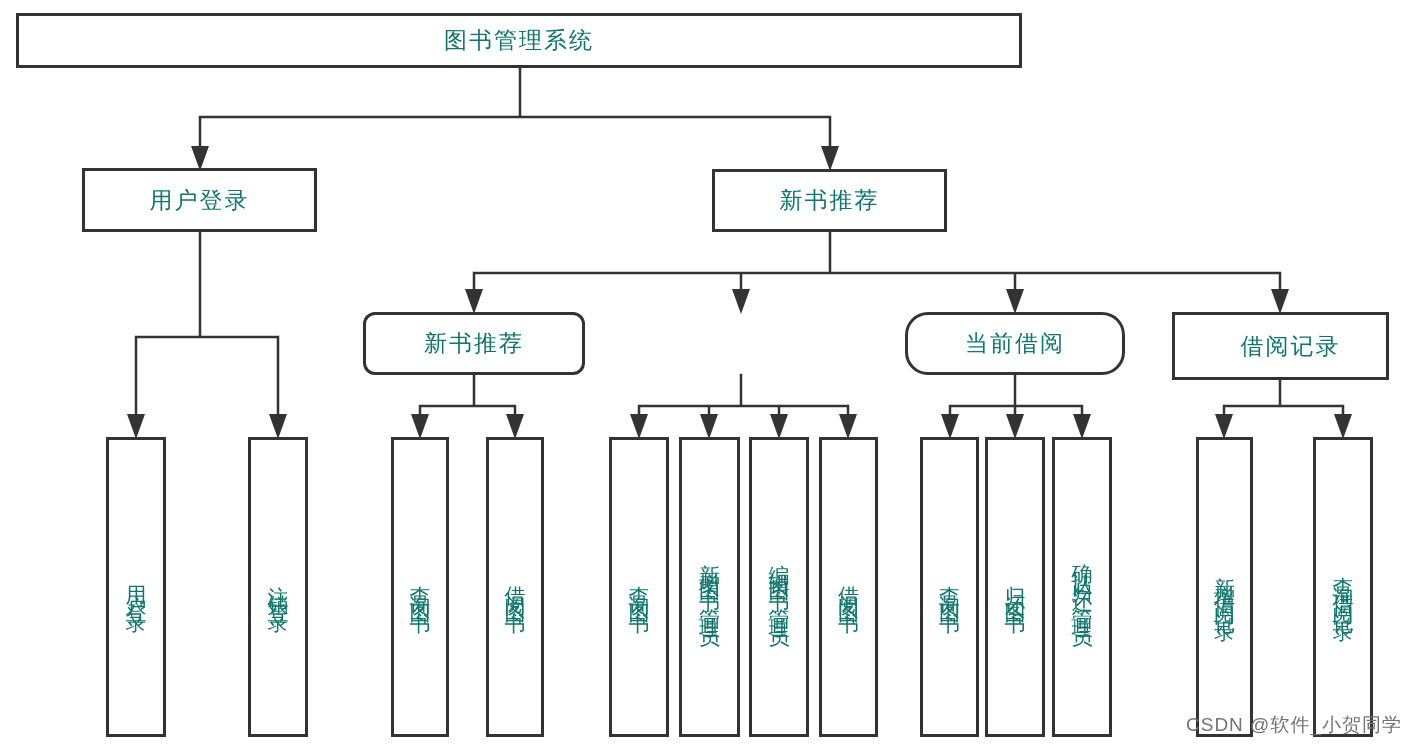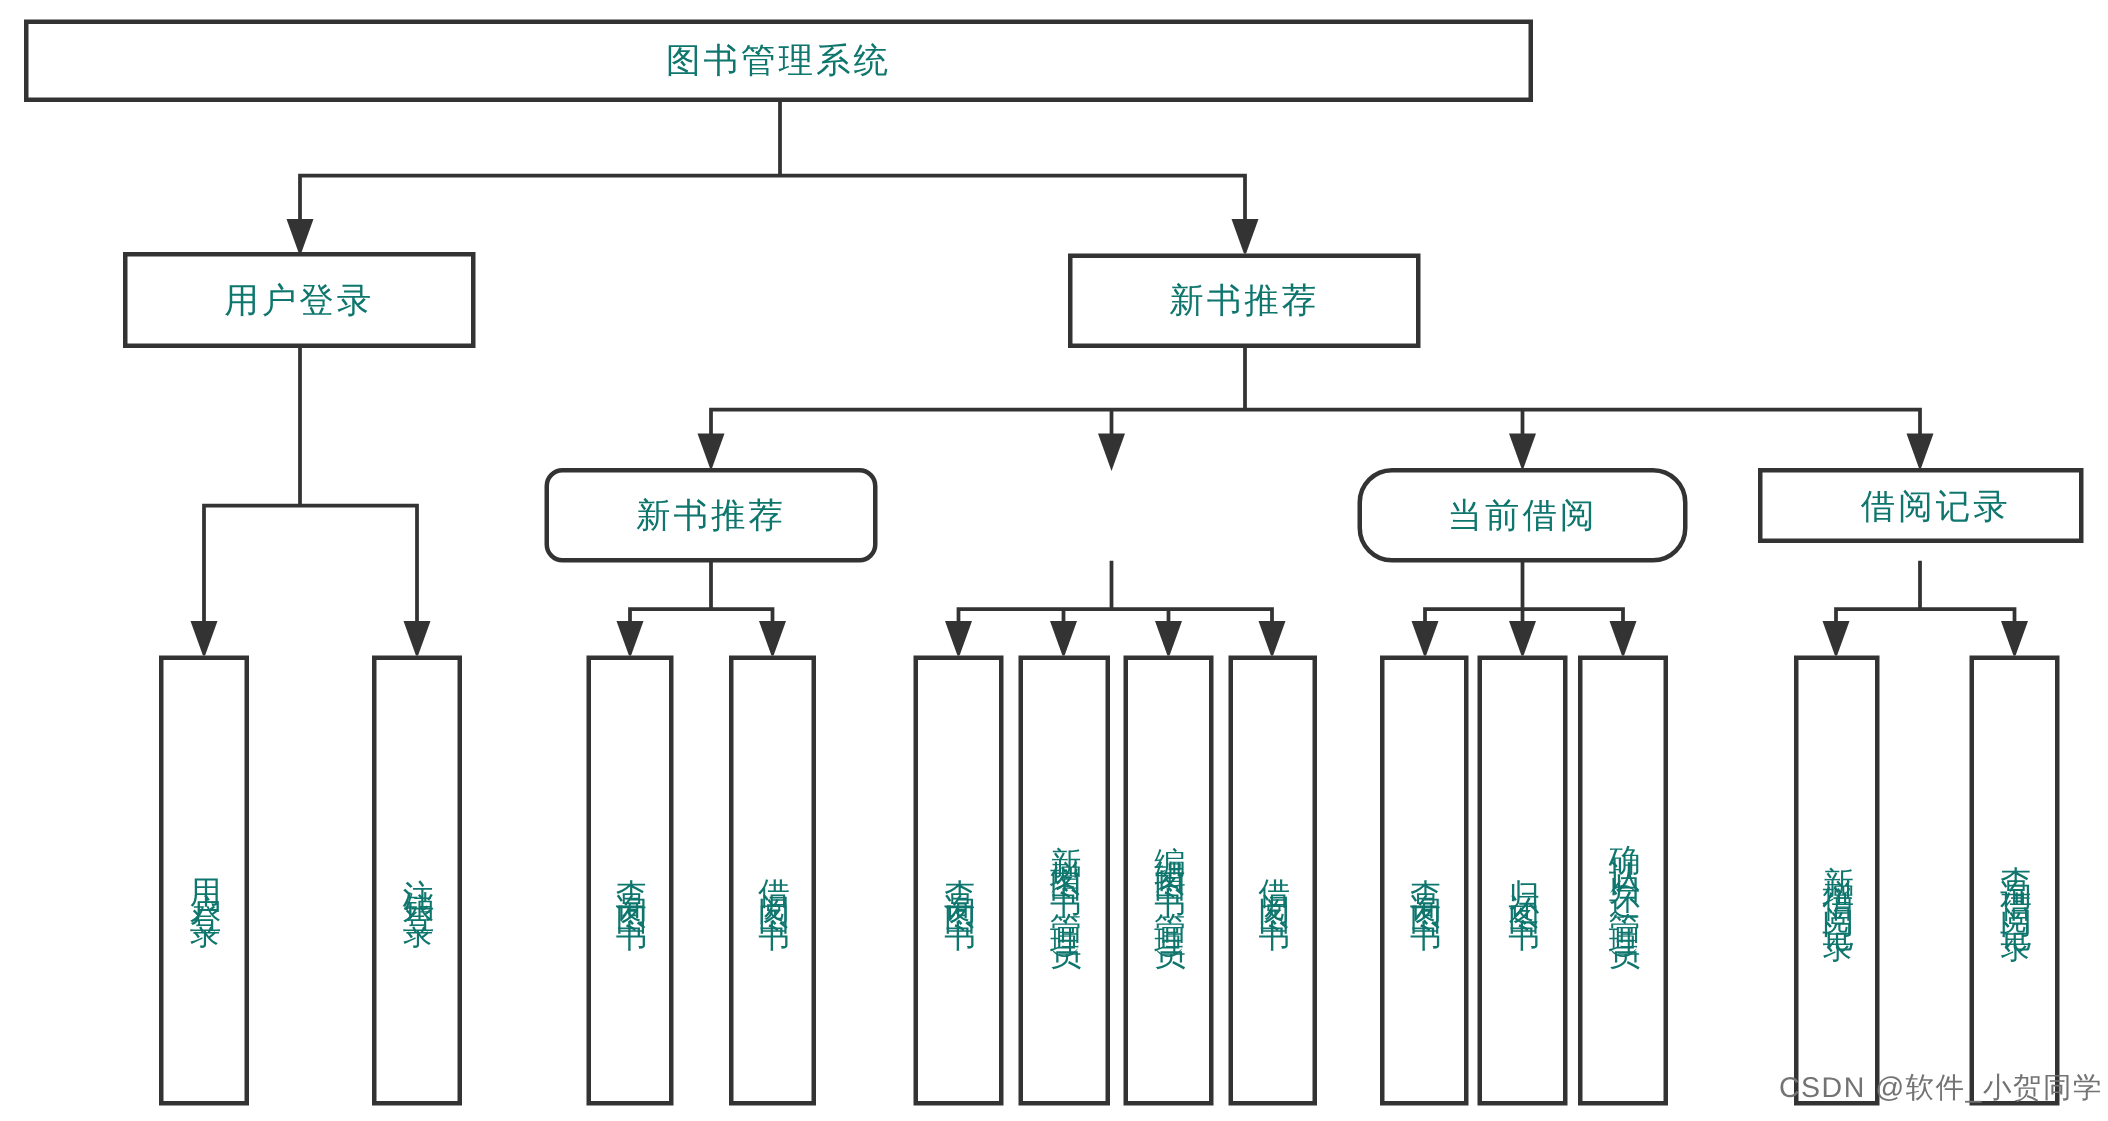--- a/index.html
+++ b/index.html
@@ -81,21 +81,21 @@
 
   <div class="node" style="left:82px; top:168px; width:235px; height:64px;">用户登录</div>
 
   <div class="node" style="left:712px; top:169px; width:235px; height:63px;">新书推荐</div>
 
   <div class="node" style="left:363px; top:312px; width:222px; height:63px;border-radius:12px;">新书推荐</div>
 
 
   <div class="node" style="left:905px; top:312px; width:220px; height:63px;border-radius:23px;">当前借阅</div>
 
-  <div class="node" style="left:1172px; top:312px; width:217px; height:50px;padding-left:20px;">借阅记录</div>
+  <div class="node" style="left:1172px; top:312px; width:217px; height:68px;padding-left:20px;">借阅记录</div>
 
   <div class="node leaf" style="left:106px; top:437px; width:60px; height:300px;">用户登录</div>
 
   <div class="node leaf" style="left:248px; top:437px; width:60px; height:300px;">注销登录</div>
 
   <div class="node leaf" style="left:391px; top:437px; width:58px; height:300px;">查询图书</div>
 
   <div class="node leaf" style="left:486px; top:437px; width:58px; height:300px;">借阅图书</div>
 
   <div class="node leaf" style="left:609px; top:437px; width:60px; height:300px;">查询图书</div>

